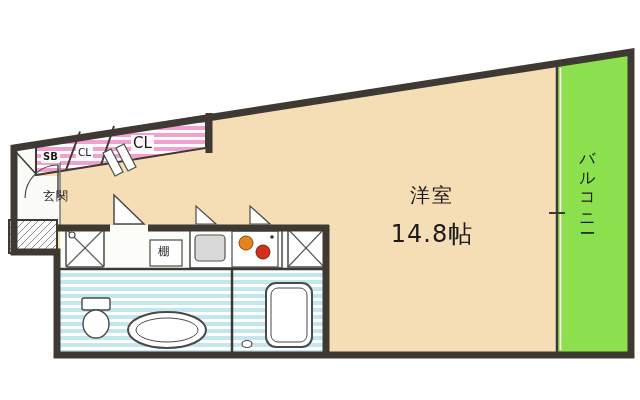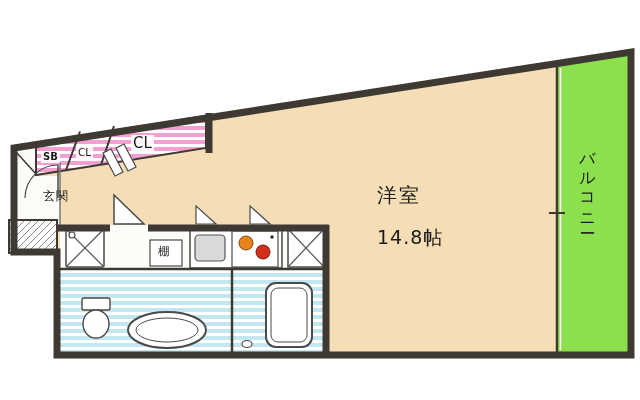--- a/index.html
+++ b/index.html
@@ -11,23 +11,23 @@
     overflow:hidden;
   }
   .stage svg{position:absolute;left:0;top:0;}
   .lbl{
     position:absolute;
     color:#1b1b1b;
     white-space:nowrap;
     line-height:1.15;
     user-select:none;
   }
-  .lbl-main{left:377px;top:184px;width:110px;
+  .lbl-main{left:377px;top:184px;width:110px;text-align:center;
     font-size:20px;letter-spacing:2px;font-weight:500;}
-  .lbl-main .size{font-size:19px;letter-spacing:1px;margin-top:20px;}
+  .lbl-main .size{font-size:24px;letter-spacing:1px;margin-top:14px;}
   .lbl-balcony{left:578px;top:140px;
     writing-mode:vertical-rl;
     font-size:16px;letter-spacing:3px;font-weight:500;}
   .lbl-entrance{left:19px;top:190px;font-size:12px;letter-spacing:1px;margin-left:24px;}
   .lbl-closet{background:rgba(255,255,255,0.88);padding:0 2px;}
   .lbl-sb{left:41px;top:151px;font-size:10px;font-weight:bold;}
   .lbl-cl1{left:76px;top:146px;font-size:10.5px;}
   .lbl-cl2{left:131px;top:135px;font-size:15px;}
   .lbl-shelf{left:158px;top:245px;font-size:11.5px;}
   .wallstroke{stroke:#3e3933;}

